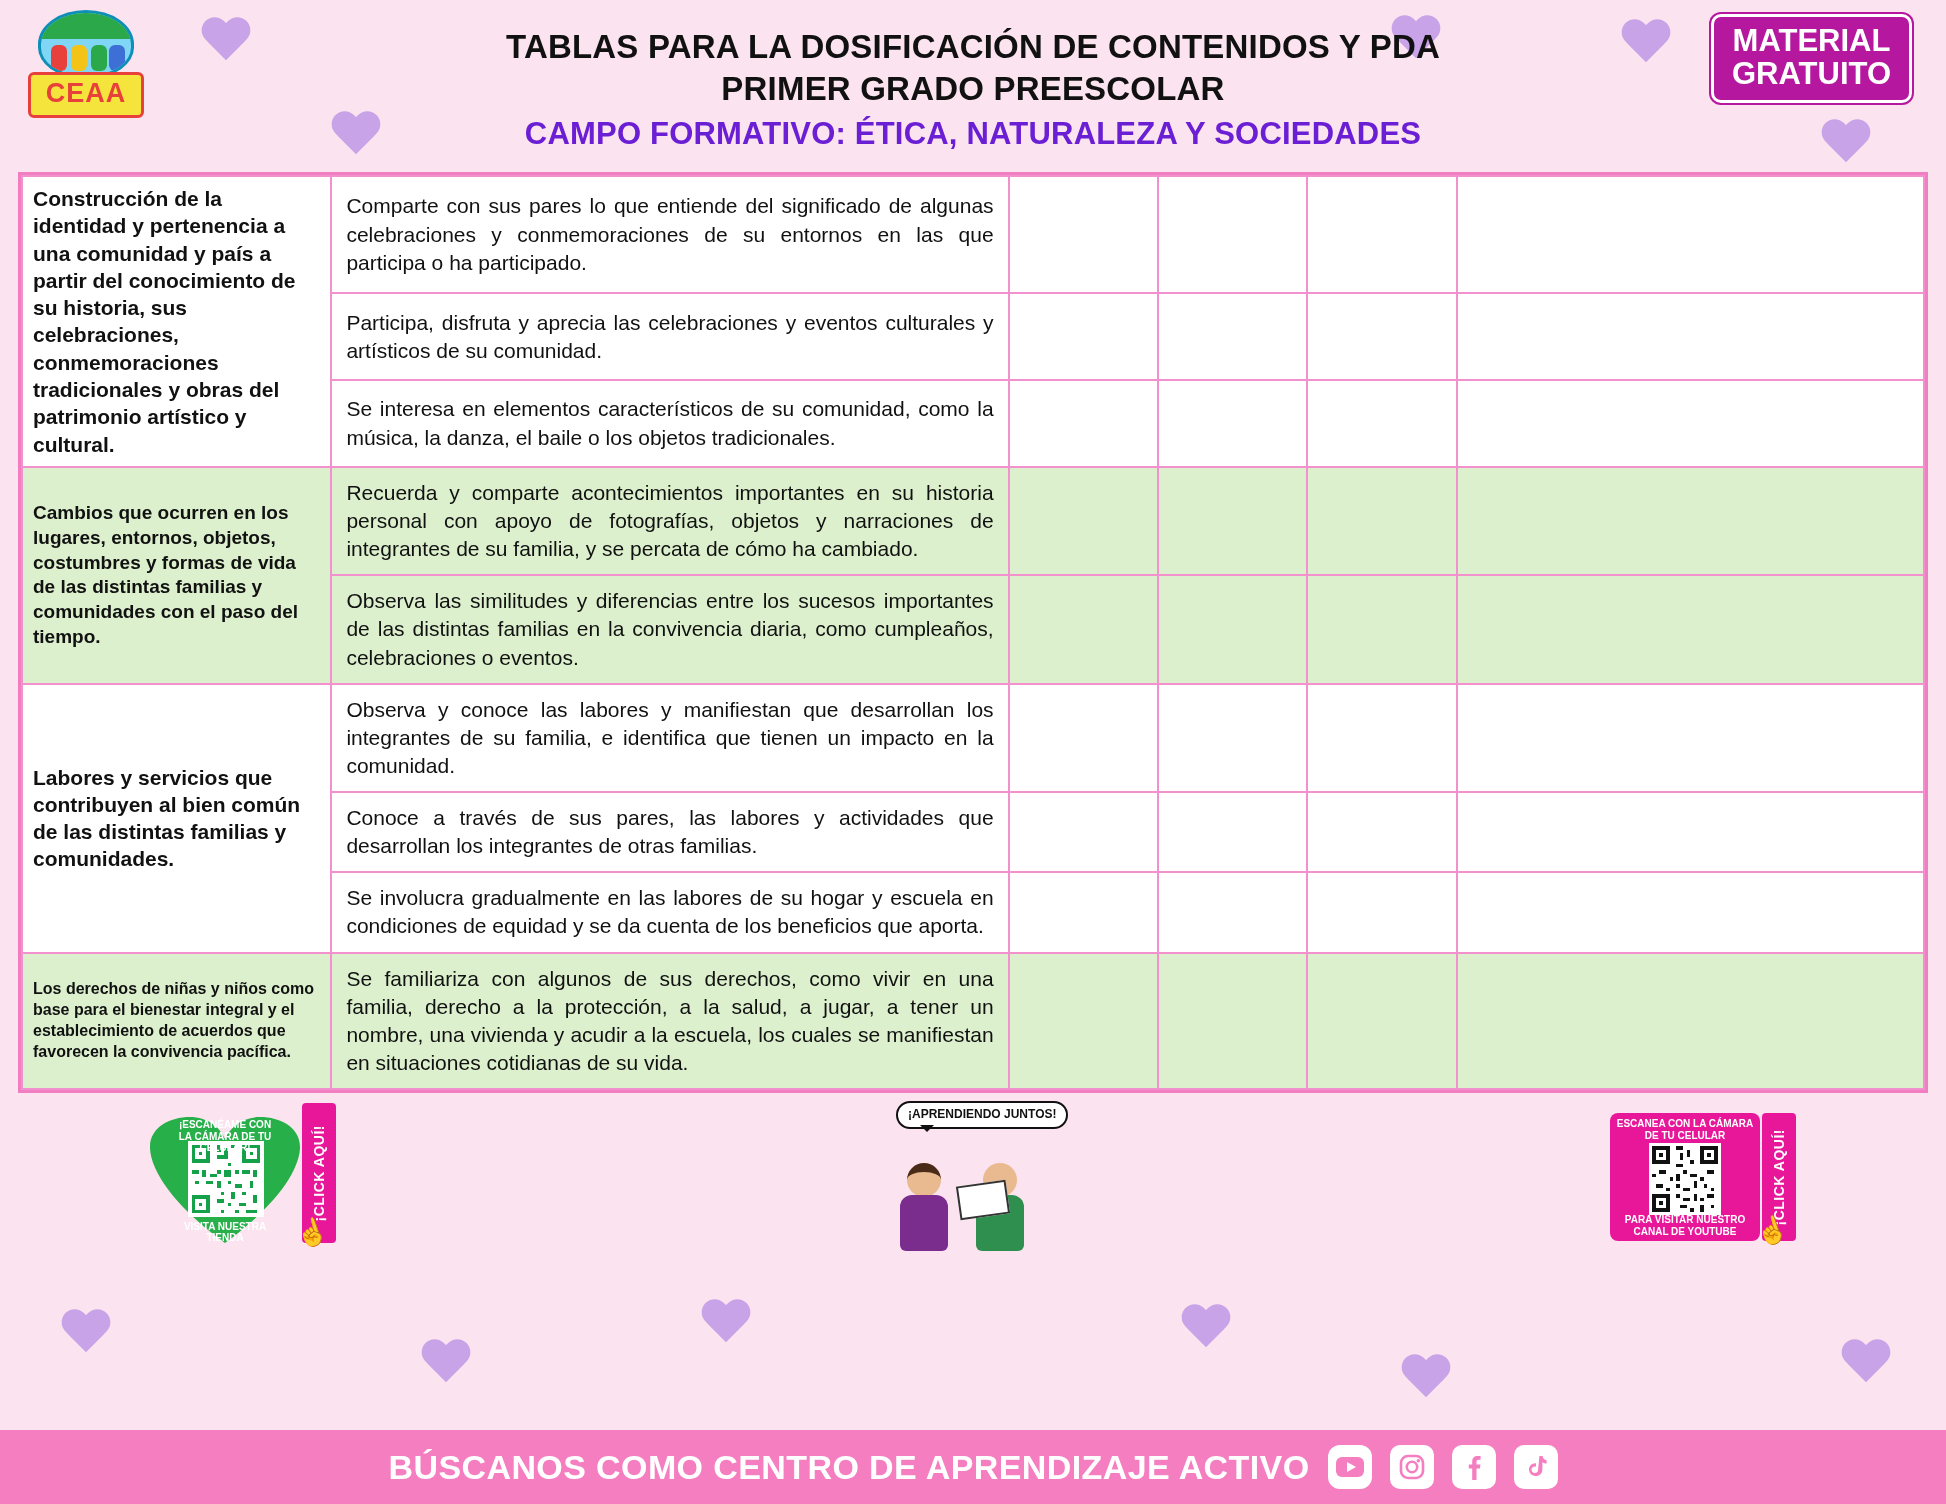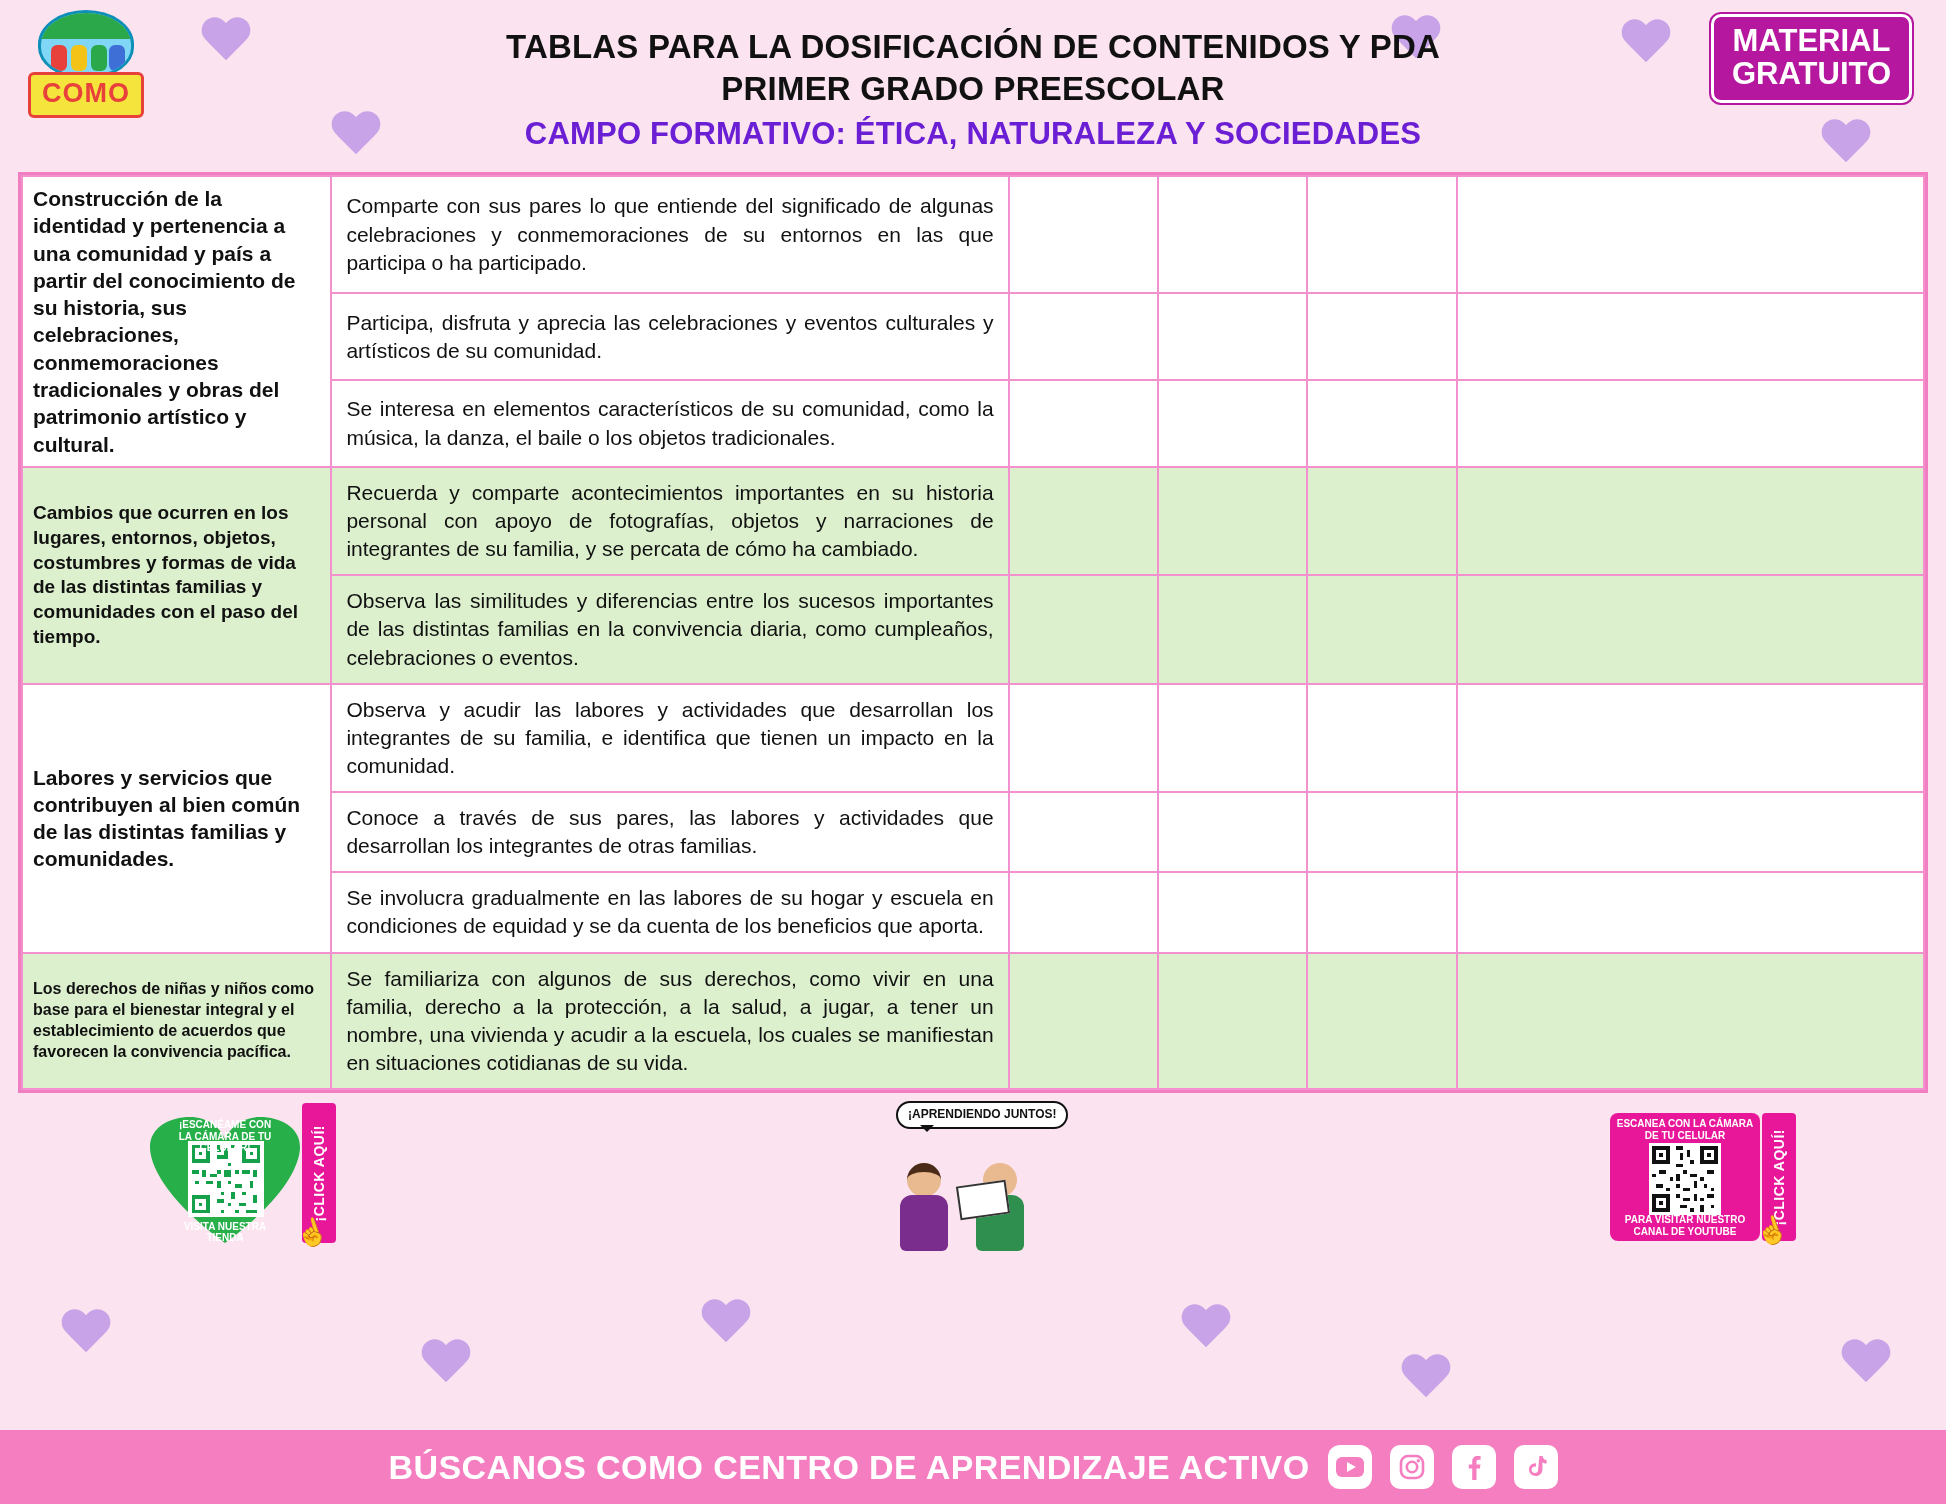--- a/index.html
+++ b/index.html
@@ -356,21 +356,21 @@
 <div class="header">
 
   <div class="logo">
     <div class="logo-circle">
       <div class="logo-arc"></div>
       <div class="logo-kid k1"></div>
       <div class="logo-kid k2"></div>
       <div class="logo-kid k3"></div>
       <div class="logo-kid k4"></div>
     </div>
-    <div class="logo-name">COMO</div>
+    <div class="logo-name">CEAA</div>
   </div>
 
   <div class="title-main">TABLAS PARA LA DOSIFICACIÓN DE CONTENIDOS Y PDA</div>
   <div class="title-main">PRIMER GRADO PREESCOLAR</div>
   <div class="title-sub">CAMPO FORMATIVO: ÉTICA, NATURALEZA Y SOCIEDADES</div>
 
   <div class="badge-free">
     <div>MATERIAL</div>
     <div>GRATUITO</div>
   </div>
@@ -422,21 +422,21 @@
       <tr class="row-green">
         <td class="pda-cell">Observa las similitudes y diferencias entre los sucesos importantes de las distintas familias en la convivencia diaria, como cumpleaños, celebraciones o eventos.</td>
         <td></td>
         <td></td>
         <td></td>
         <td></td>
       </tr>
 
       <tr class="row-white">
         <td class="content-cell sz-lg" rowspan="3">Labores y servicios que contribuyen al bien común de las distintas familias y comunidades.</td>
-        <td class="pda-cell">Observa y acudir las labores y actividades que desarrollan los integrantes de su familia, e identifica que tienen un impacto en la comunidad.</td>
+        <td class="pda-cell">Observa y conoce las labores y manifiestan que desarrollan los integrantes de su familia, e identifica que tienen un impacto en la comunidad.</td>
         <td></td>
         <td></td>
         <td></td>
         <td></td>
       </tr>
       <tr class="row-white">
         <td class="pda-cell">Conoce a través de sus pares, las labores y actividades que desarrollan los integrantes de otras familias.</td>
         <td></td>
         <td></td>
         <td></td>

